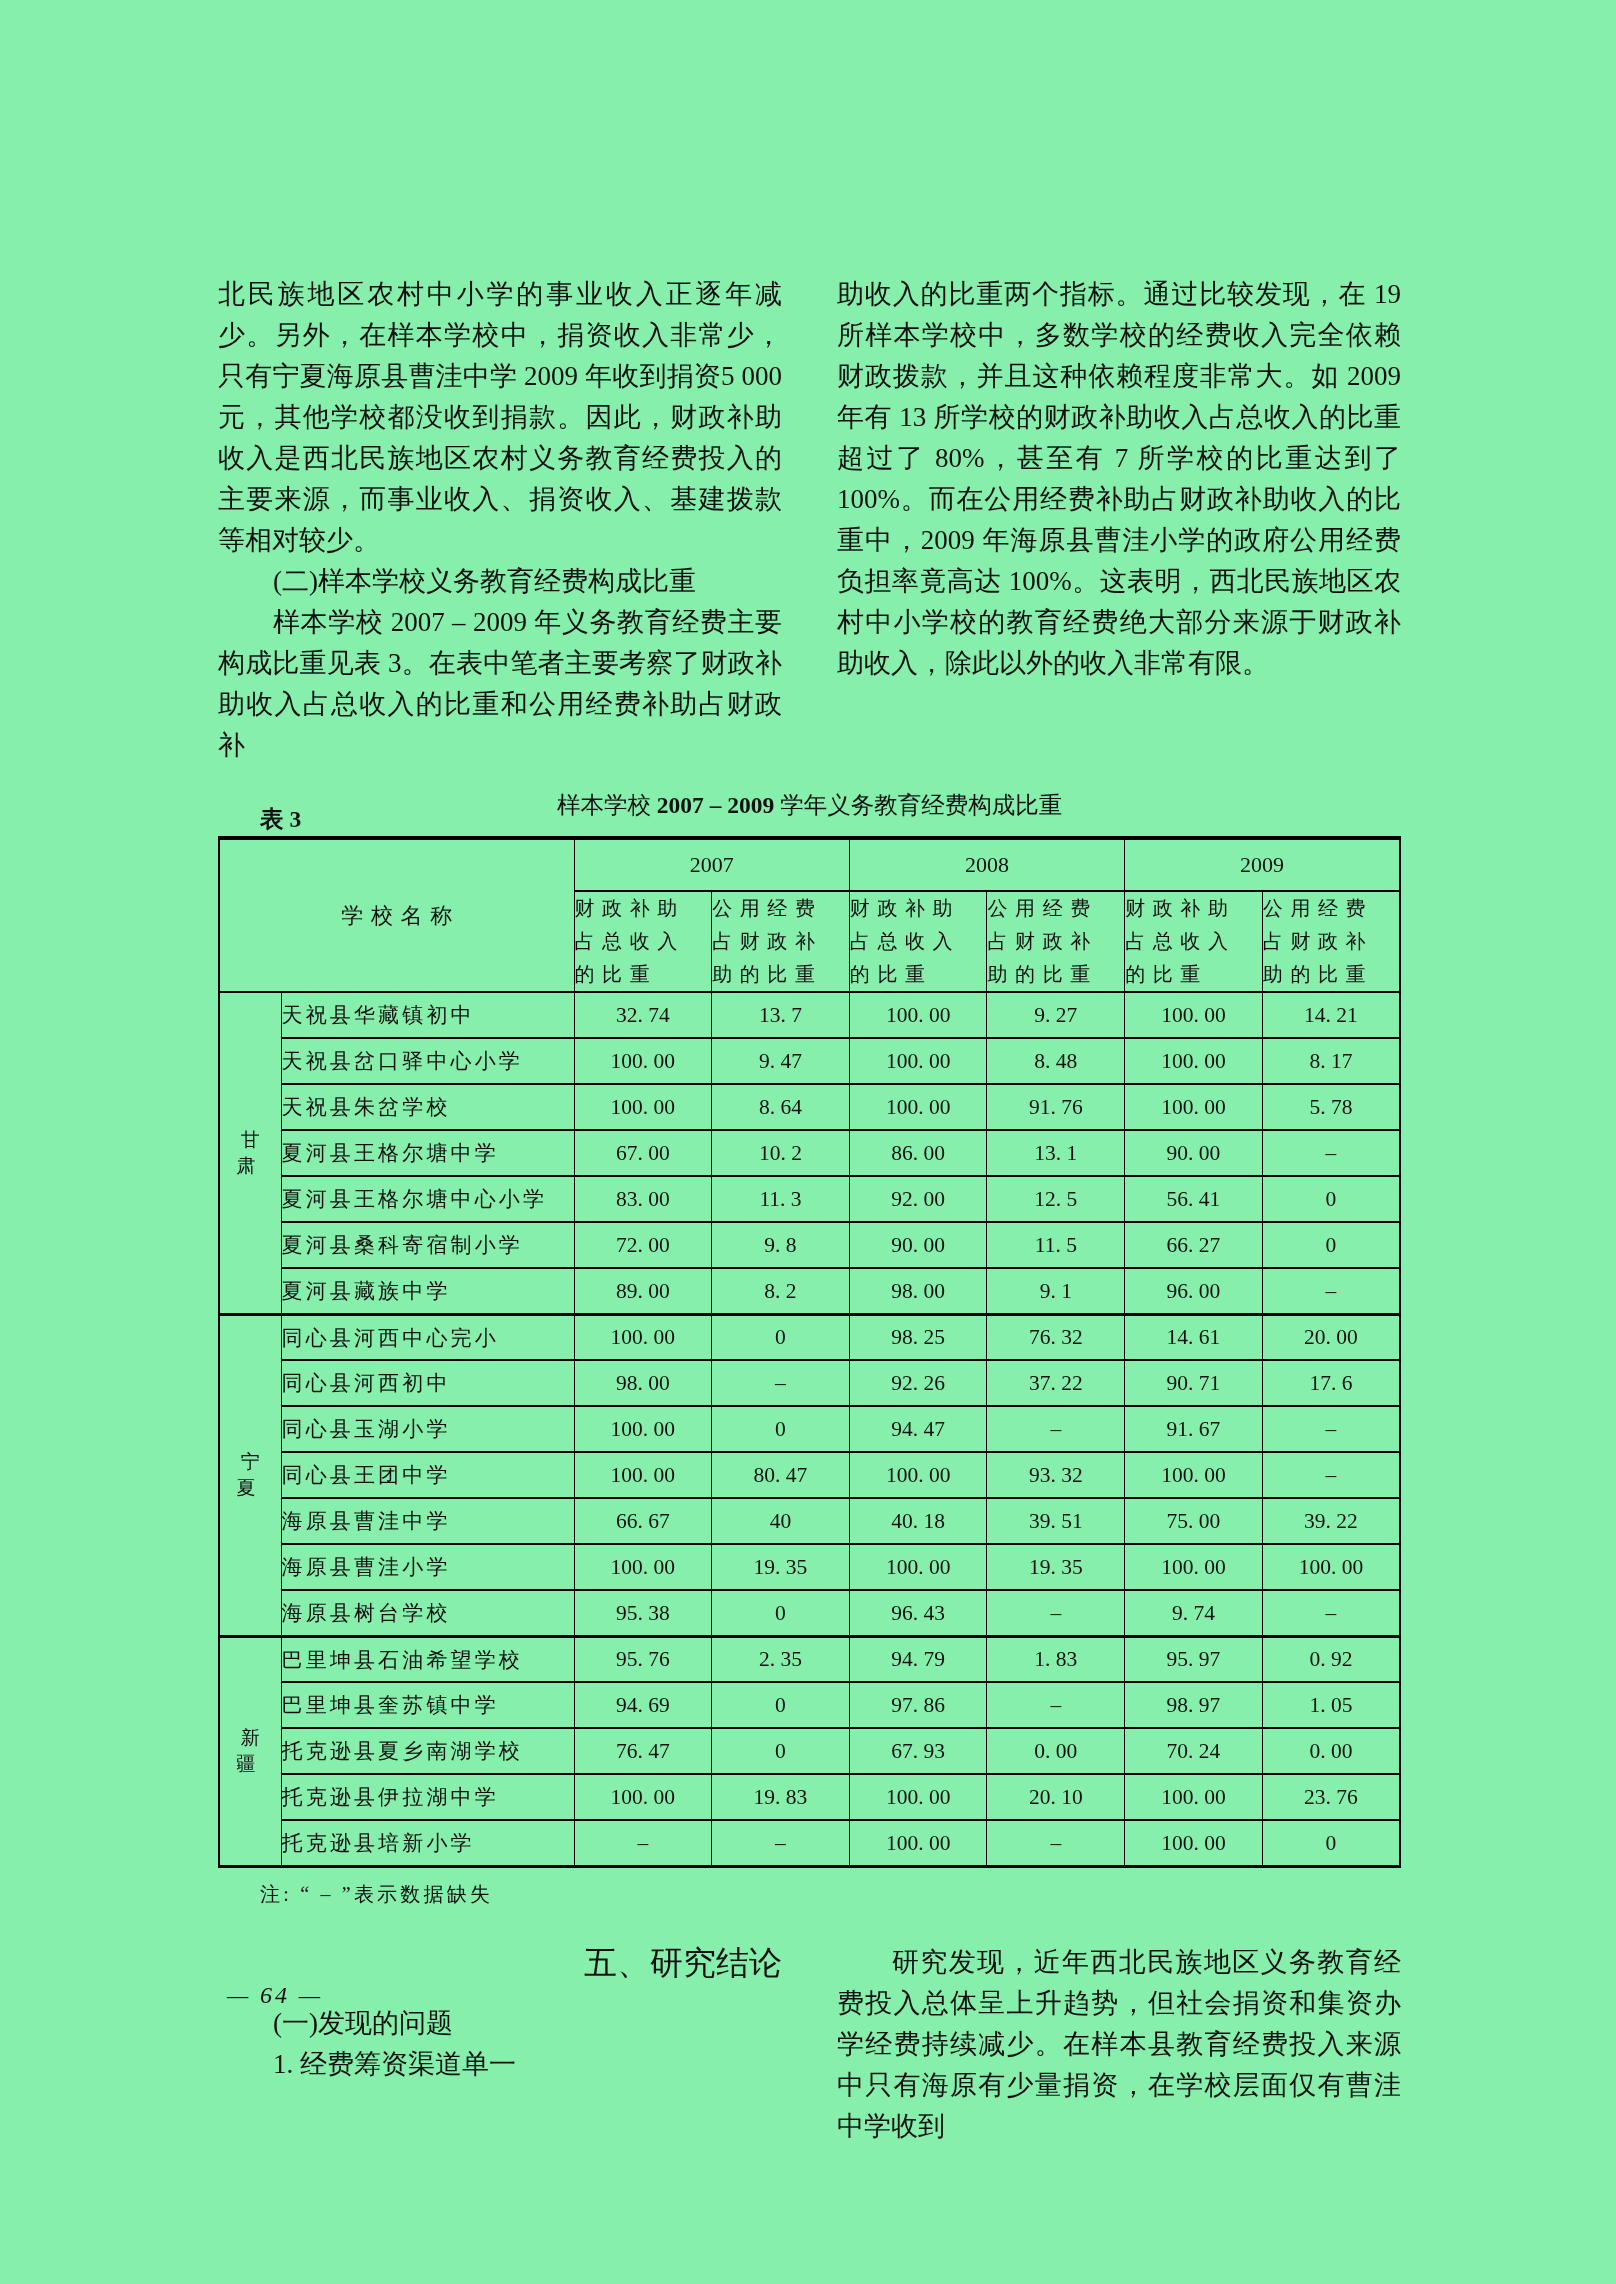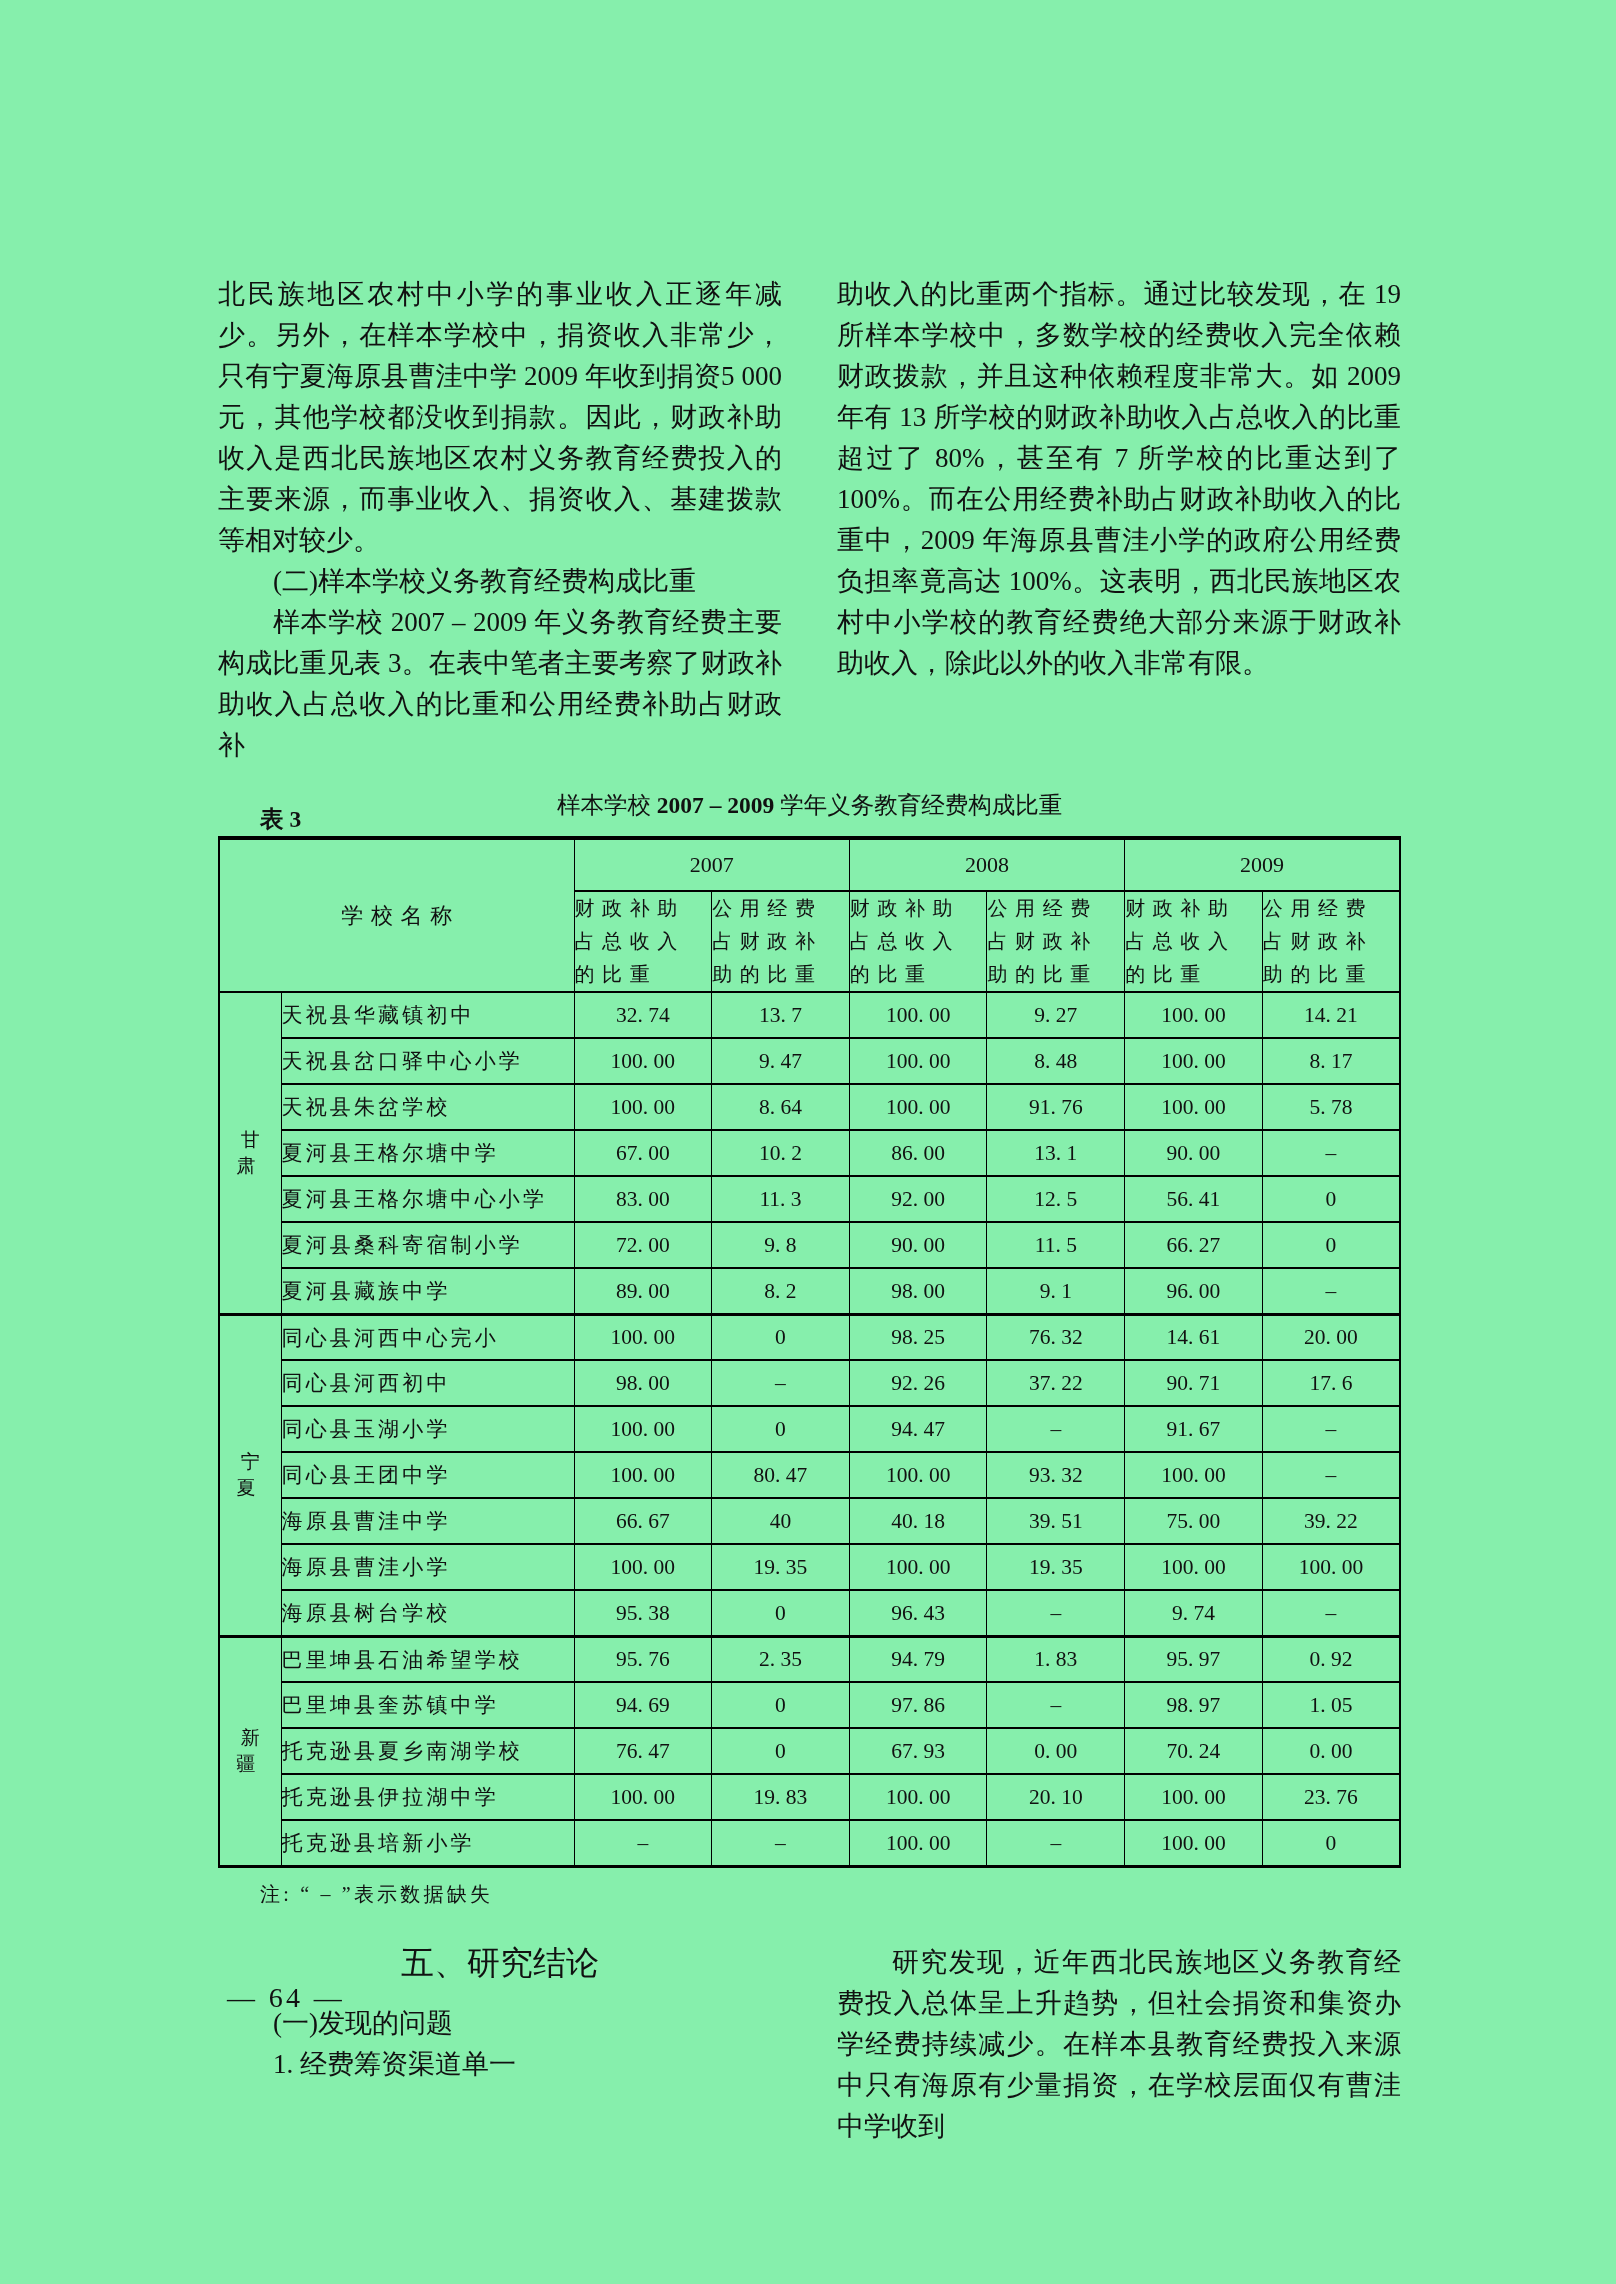--- a/index.html
+++ b/index.html
@@ -110,29 +110,30 @@
     padding-left:42px;
     font-size:20px;
     letter-spacing:0.16em;
   }
 
   
   .bottom{margin-top:34px;}
   .sec-heading{
     font-size:33px;
     line-height:43px;
-    text-align:center;
+    text-align:right;
     margin:0 0 18px 0;
     font-weight:normal;
   }
   .pageno{
     position:absolute;
     left:227px;top:1982px;
-    font-size:28px;
+    font-size:24px;
     letter-spacing:0.12em;
+    font-style:italic;
   }
 </style>
 </head>
 <body>
 
 <div class="page">
   <div class="content">
 
     <div class="cols">
       <div class="col">

